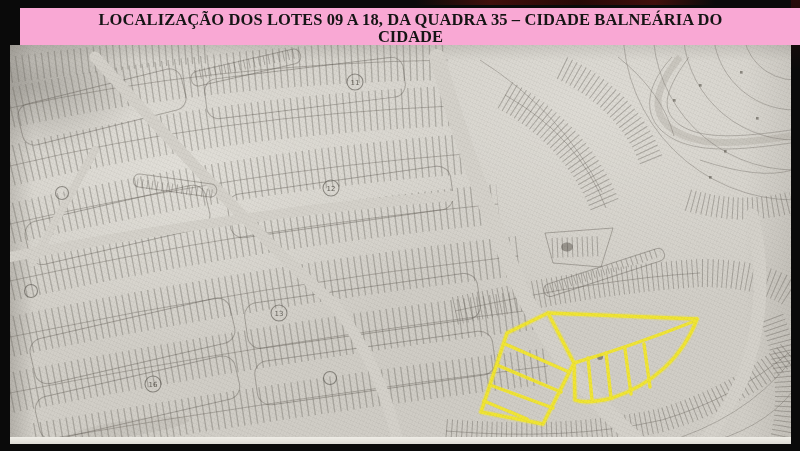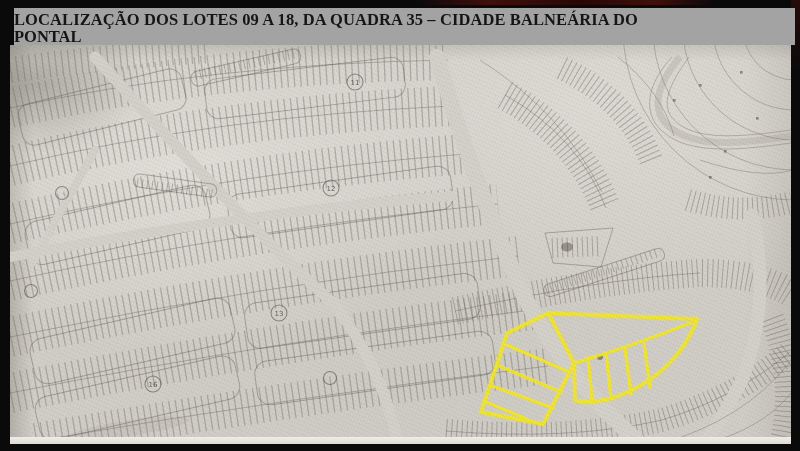--- a/index.html
+++ b/index.html
@@ -5,22 +5,22 @@
   html,body{margin:0;padding:0;background:#000;}
   #frame{position:relative;width:800px;height:451px;background:#0a0a0a;overflow:hidden;
          font-family:"Liberation Sans",sans-serif;}
   
   #tint-top{position:absolute;left:415px;top:0;width:300px;height:5px;
     background:linear-gradient(90deg,transparent,#4a100c 25%,#2b0806 55%,#4a100c 80%,transparent);
     opacity:.85;}
   #tint-right{position:absolute;right:0;top:0;width:9px;height:70px;
     background:linear-gradient(180deg,#3a0c0a,transparent);opacity:.6;}
   
-  #title-band{position:absolute;left:14px;top:8px;width:781px;height:37px;background:#a3a3a3;
-    color:#151515;font-family:"Liberation Serif",serif;font-weight:700;}
+  #title-band{position:absolute;left:20px;top:8px;width:781px;height:37px;background:#f9a8d4;
+    text-align:center;color:#151515;font-family:"Liberation Serif",serif;font-weight:700;}
   #title-band .l1{font-size:16.5px;line-height:18px;margin-top:3px;letter-spacing:.1px;}
   #title-band .l2{font-size:16.5px;line-height:16px;}
   
   #map-area{position:absolute;left:10px;top:45px;width:781px;height:392px;overflow:hidden;
     background:
       radial-gradient(160px 100px at 3% 10%, rgba(100,97,91,.35), transparent 70%),
       radial-gradient(420px 260px at 22% 32%, rgba(238,236,230,.55), transparent 70%),
       radial-gradient(500px 300px at 75% 15%, rgba(233,231,225,.5), transparent 70%),
       radial-gradient(600px 380px at 55% 88%, rgba(203,200,193,.45), transparent 75%),
       linear-gradient(90deg, rgba(110,106,99,.3), transparent 3%),
@@ -50,21 +50,21 @@
 </style>
 </head>
 <body>
 
 <div id="frame">
   <div id="tint-top"></div>
   <div id="tint-right"></div>
 
   <div id="title-band">
     <div class="l1">LOCALIZAÇÃO DOS LOTES 09 A 18, DA QUADRA 35 – CIDADE BALNEÁRIA DO</div>
-    <div class="l2">PONTAL</div>
+    <div class="l2">CIDADE</div>
   </div>
 
   <div id="map-area">
     <svg width="781" height="392" viewBox="10 45 781 392">
 
       <defs>
         <filter id="soften" x="-5%" y="-5%" width="110%" height="110%">
           <feGaussianBlur stdDeviation="0.5"></feGaussianBlur>
         </filter>
         <filter id="softY" x="-10%" y="-10%" width="120%" height="120%">

